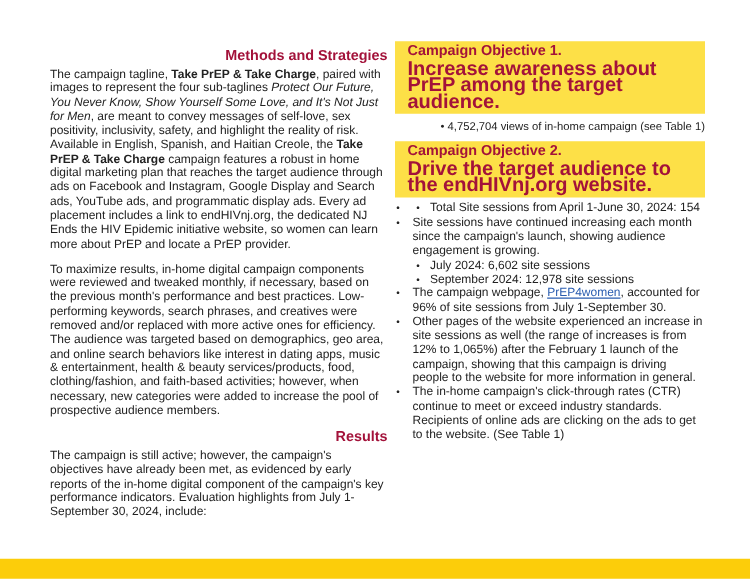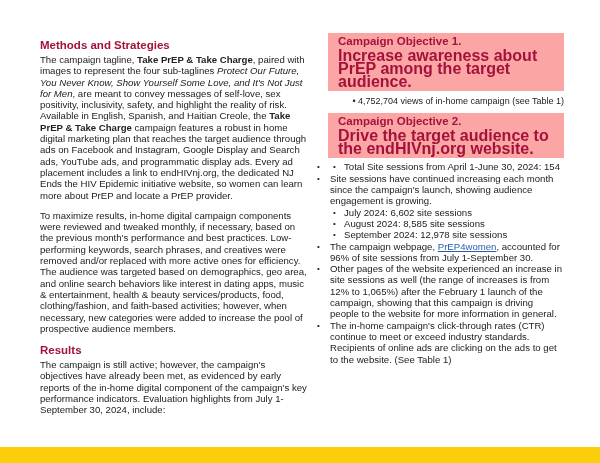--- a/index.html
+++ b/index.html
@@ -13,25 +13,26 @@
     position: absolute; left: 40px; top: 38px; width: 270px;
     font-size: 9.6px; line-height: 11.3px;
   }
   .col-right {
     position: absolute; left: 316px; top: 33px; width: 248px;
     font-size: 9.6px; line-height: 11.3px;
   }
   .heading {
     color: #a3123a; font-weight: bold; font-size: 11.5px; line-height: 14px;
     margin: 0 0 2px 0;
+    text-align: right;
   }
   .para { margin: 0 0 9px 0; }
   .results-heading { margin-top: 2px; }
   .obj-box {
-    background: #fca5a5; padding: 2px 10px 3px 10px; margin-left: 12px;
+    background: #fde047; padding: 2px 10px 3px 10px;
   }
   .obj-title {
     color: #a3123a; font-weight: bold; font-size: 11.5px; line-height: 13.5px;
   }
   .obj-text {
     color: #a3123a; font-size: 16px; line-height: 13.3px; font-weight: bold;
   }
   .views-line {
     font-size: 9px; line-height: 11px; padding: 5px 0 6px 4px; text-align: right;
   }
@@ -75,21 +76,20 @@
   <ul class="bullets">
     <li>
       <ul class="sub">
         <li>Total Site sessions from April 1-June 30, 2024: 154</li>
       </ul>
     </li>
     <li>
       <span>Site sessions have continued increasing each month since the campaign's launch, showing audience engagement is growing.</span>
       <ul class="sub">
         <li>July 2024: 6,602 site sessions</li>
-        <li>August 2024: 8,585 site sessions</li>
         <li>September 2024: 12,978 site sessions</li>
       </ul>
     </li>
     <li><span>The campaign webpage, </span><a class="link">PrEP4women</a><span>, accounted for 96% of site sessions from July 1-September 30.</span></li>
     <li>Other pages of the website experienced an increase in site sessions as well (the range of increases is from 12% to 1,065%) after the February 1 launch of the campaign, showing that this campaign is driving people to the website for more information in general.</li>
     <li>The in-home campaign's click-through rates (CTR) continue to meet or exceed industry standards. Recipients of online ads are clicking on the ads to get to the website. (See Table 1)</li>
   </ul>
 </div>
 
 <div class="footer-bar"></div>

